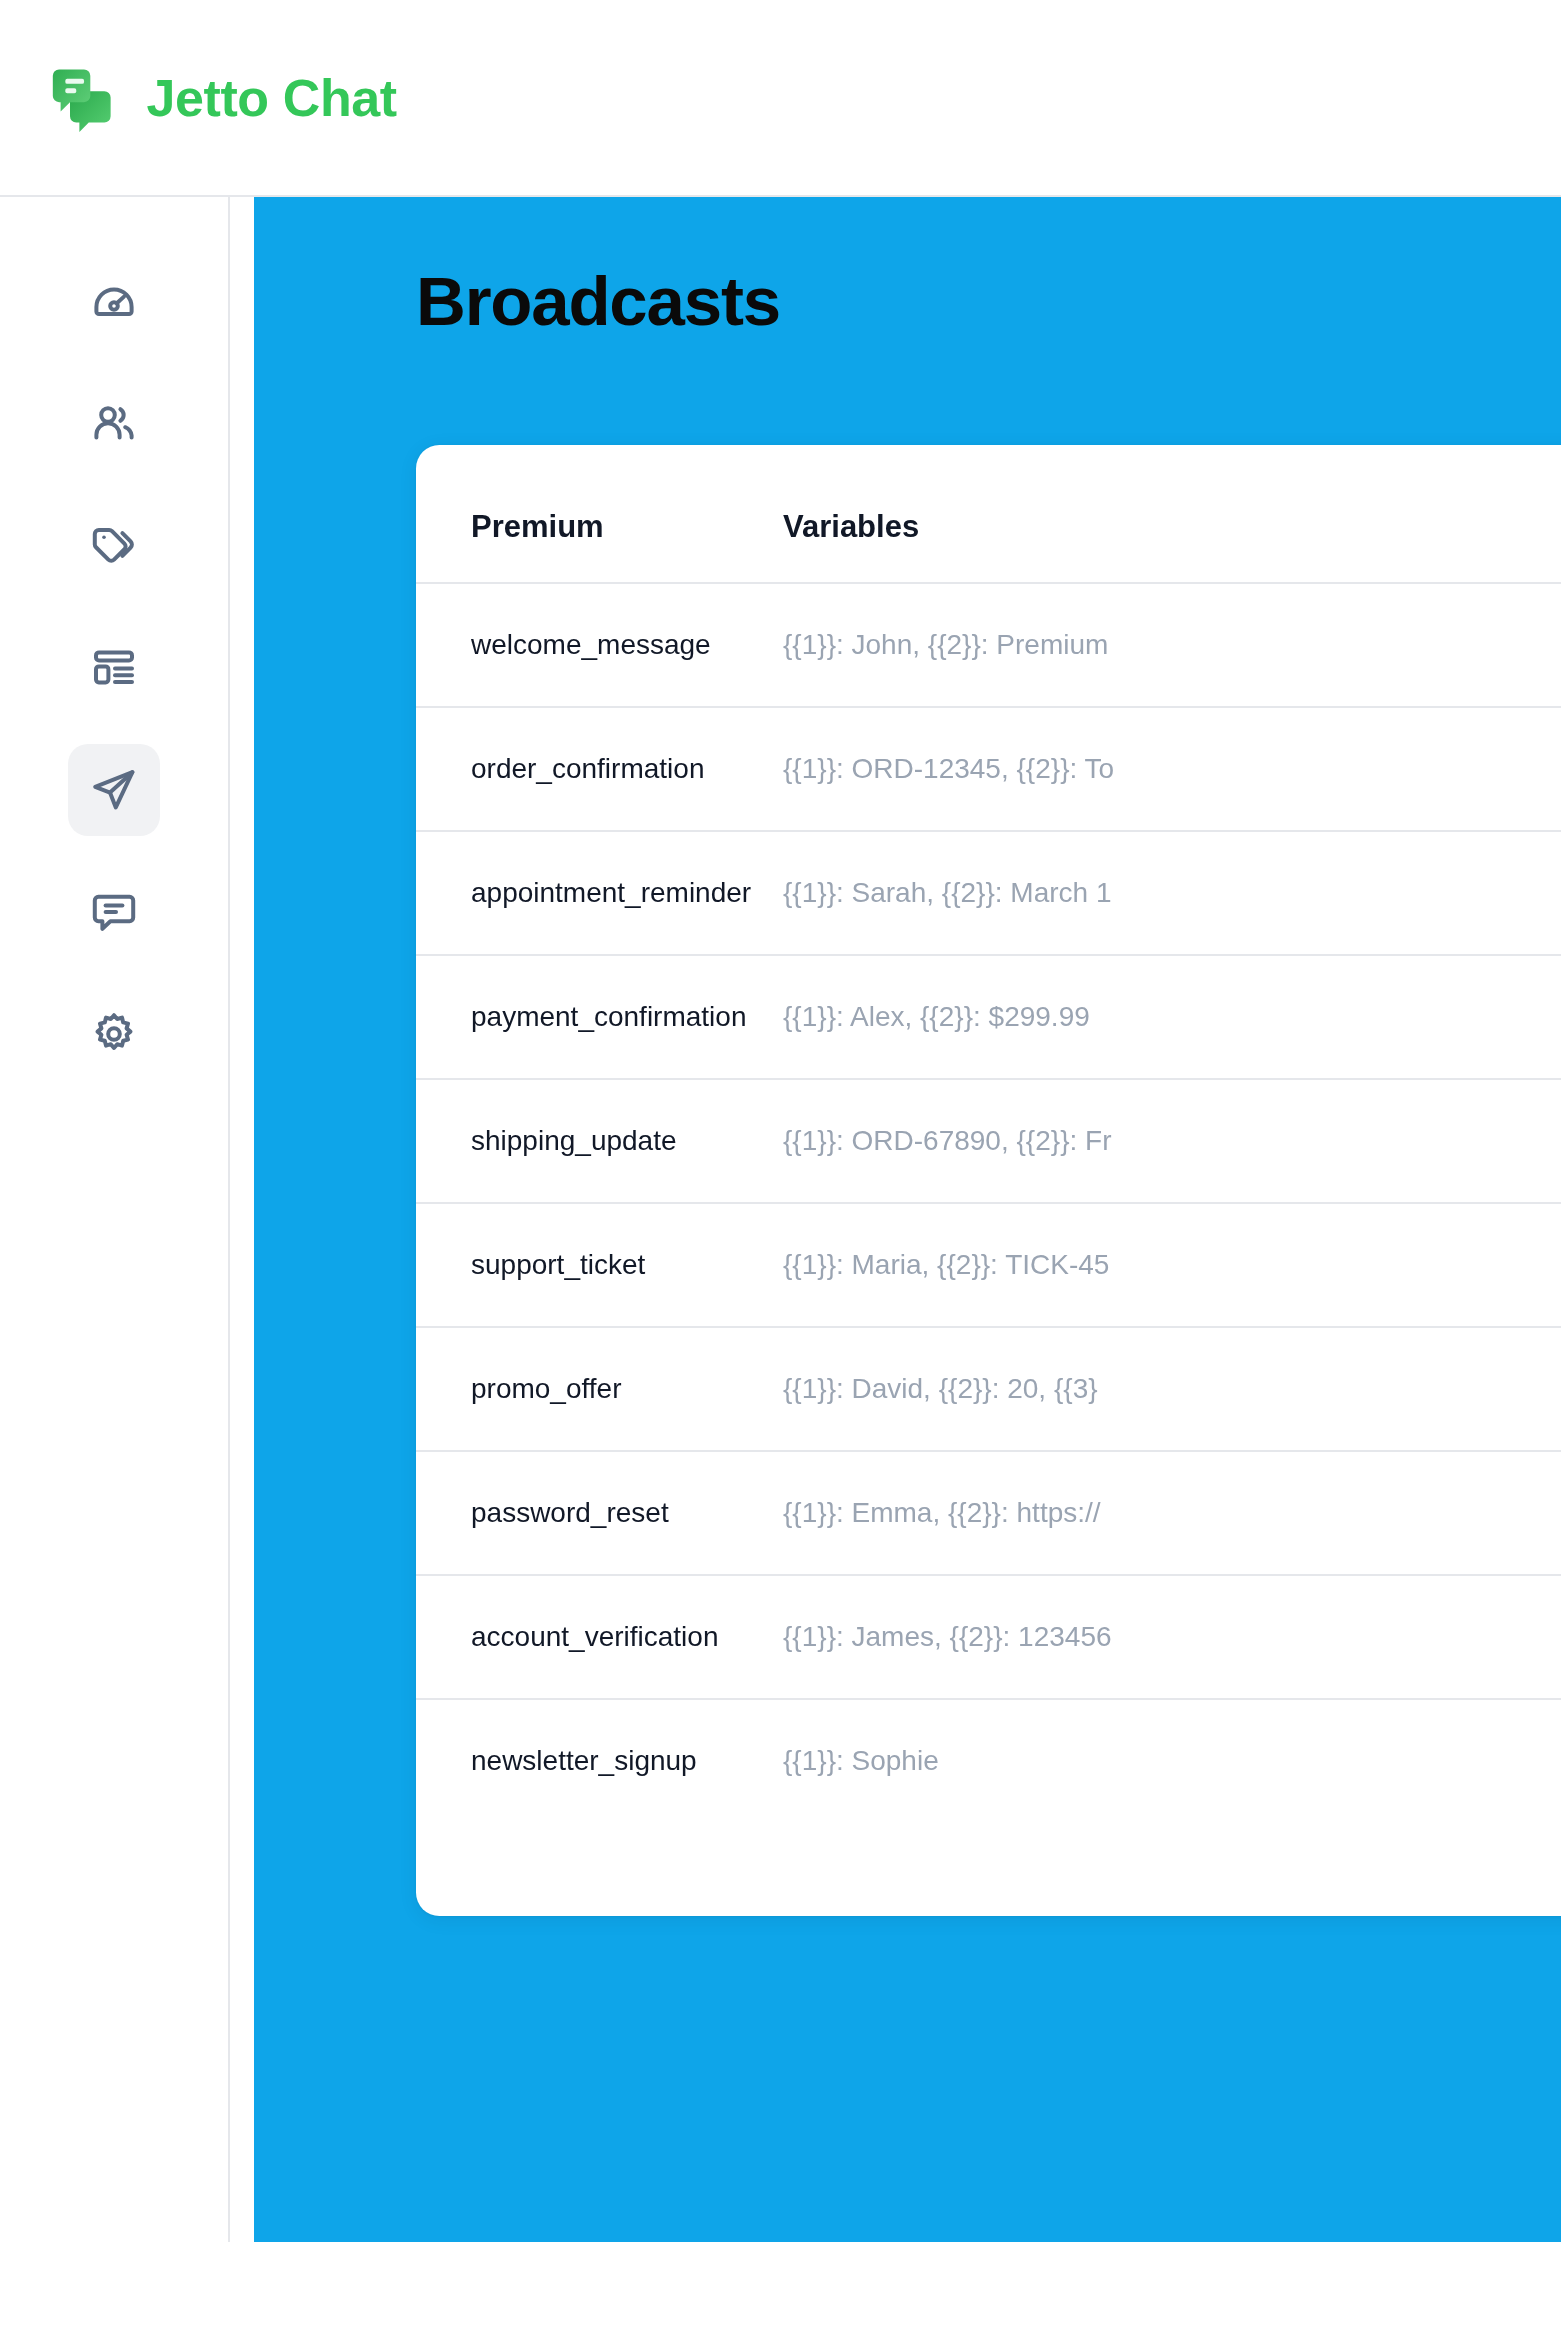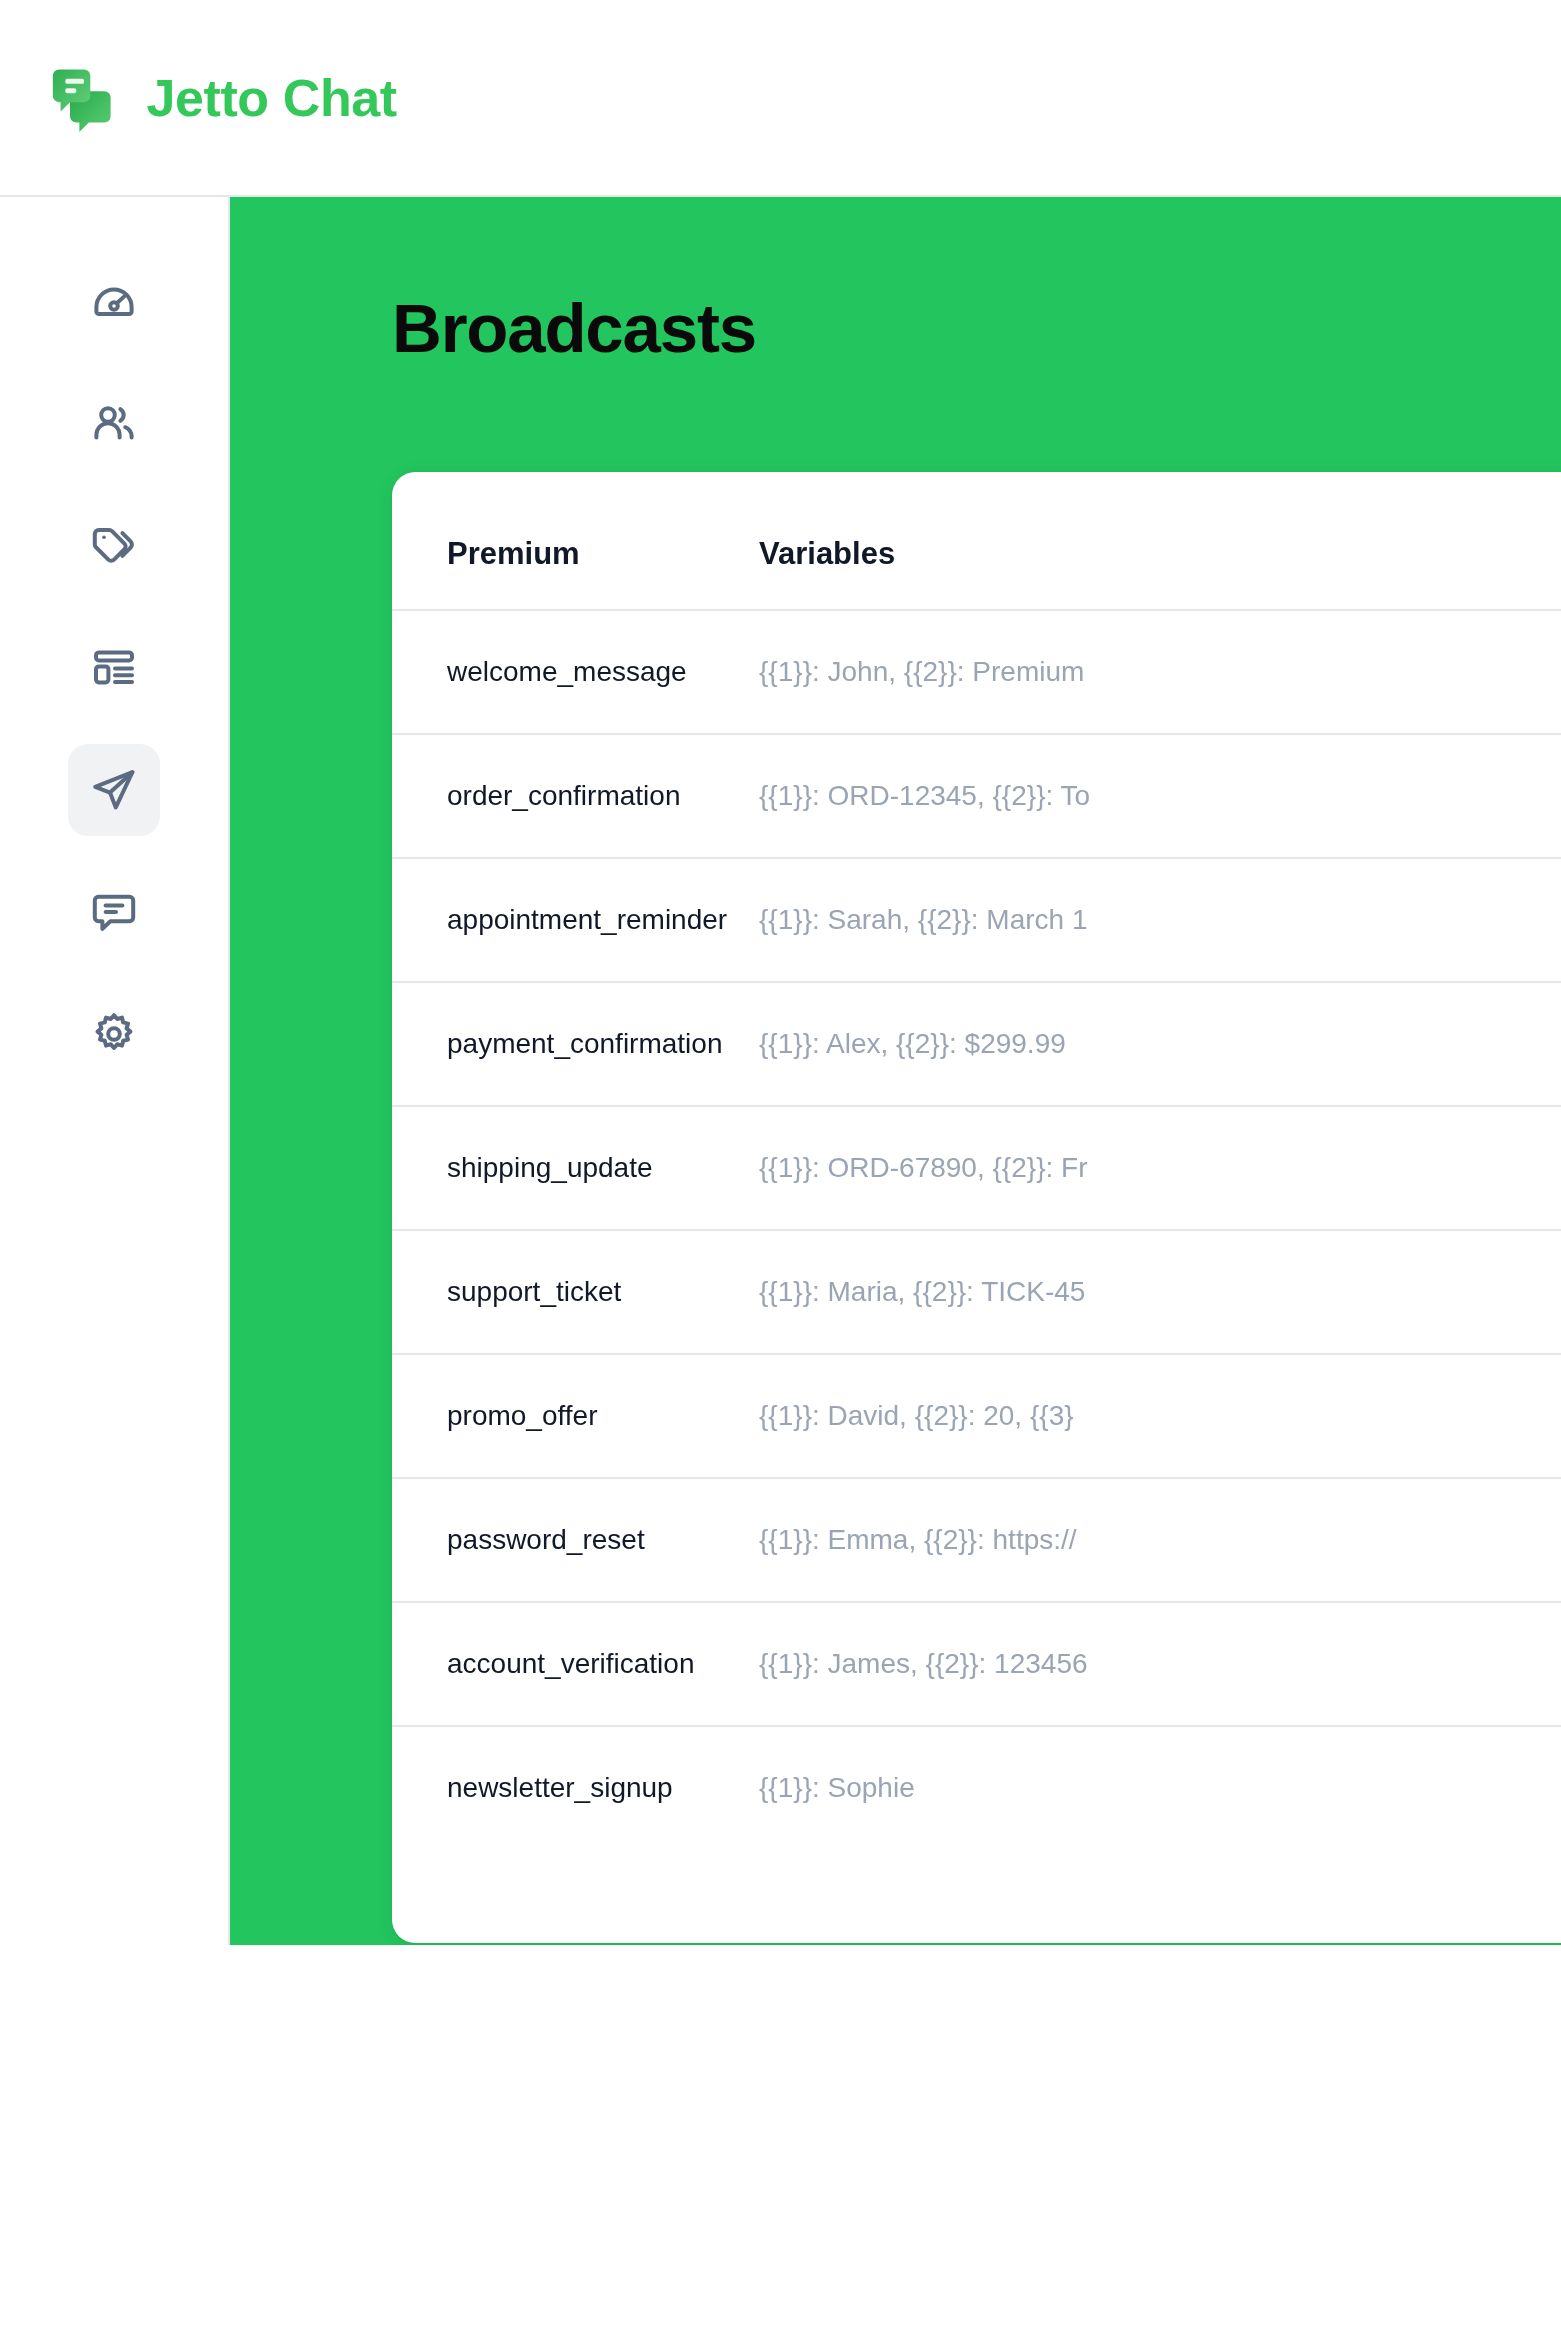--- a/index.html
+++ b/index.html
@@ -7,21 +7,21 @@
   html, body {
     width: 1561px;
     height: 2342px;
     background: #ffffff;
     font-family: "Liberation Sans", sans-serif;
     overflow: hidden;
   }
 
   .app {
     width: 1561px;
-    height: 1945px;
+    height: 2242px;
     position: relative;
     display: flex;
     flex-direction: column;
     background: #ffffff;
   }
 
   
   .topbar {
     height: 197px;
     min-height: 197px;
@@ -94,24 +94,25 @@
     stroke-width: 2;
     stroke-linecap: round;
     stroke-linejoin: round;
     fill: none;
   }
 
   
   .main {
     flex: 1;
     min-width: 0;
-    background: #22c55e;
+    background: #0ea5e9;
     padding-left: 162px;
-    padding-top: 97px;
+    padding-top: 70px;
     overflow: hidden;
+    margin-left: 24px;
   }
 
   .page-title {
     font-size: 69px;
     font-weight: 700;
     color: #0a0a0a;
     letter-spacing: -1.2px;
     line-height: 1;
     margin-bottom: 109px;
   }

